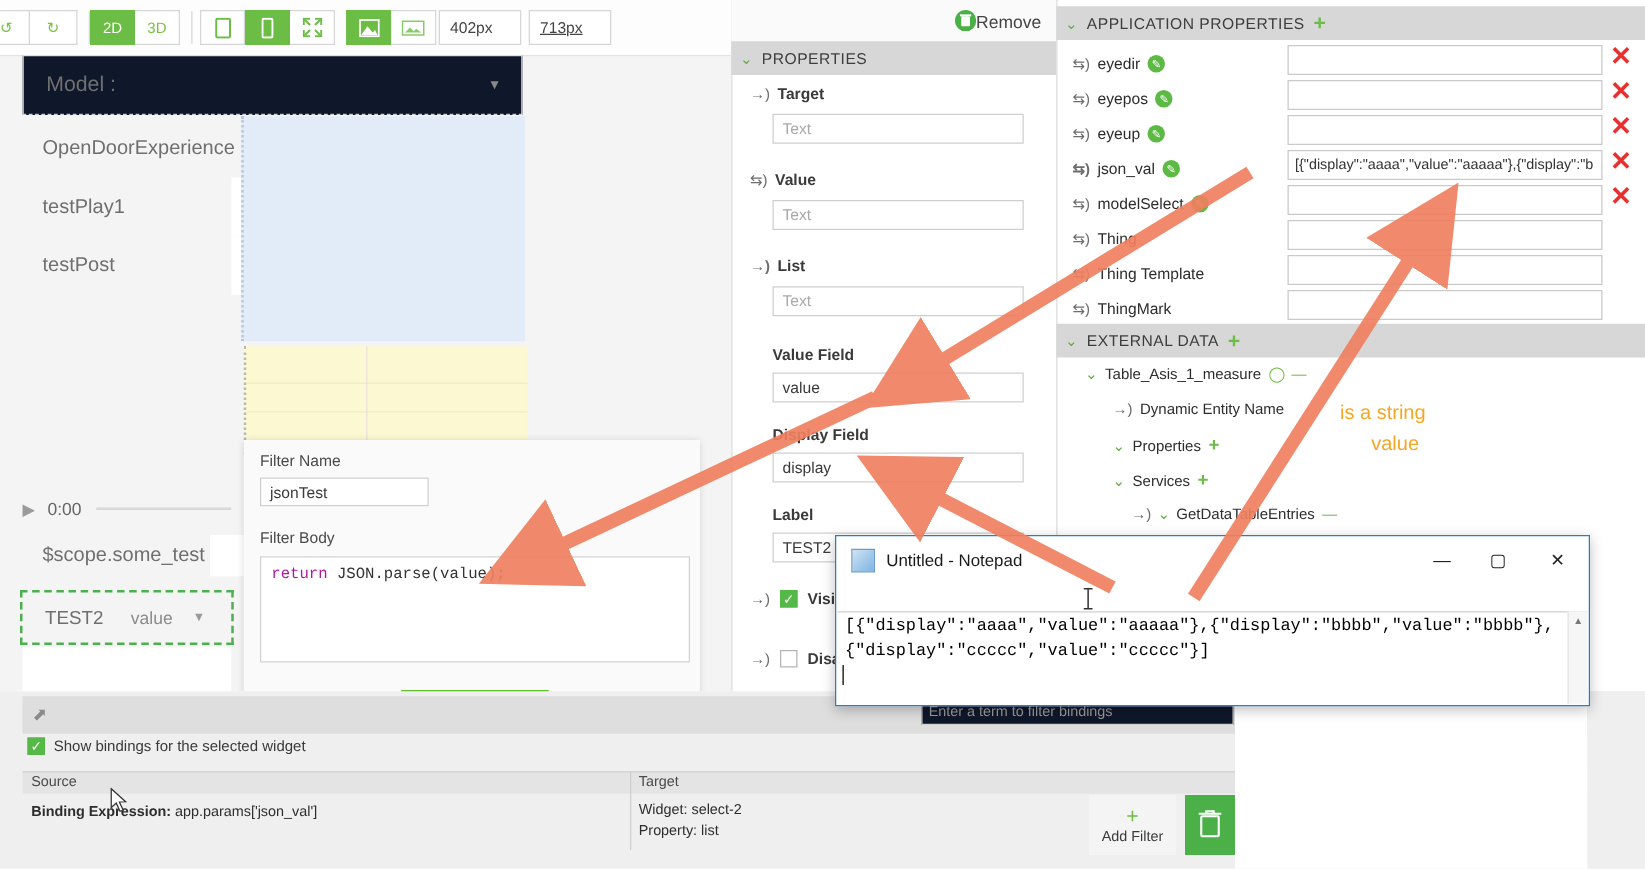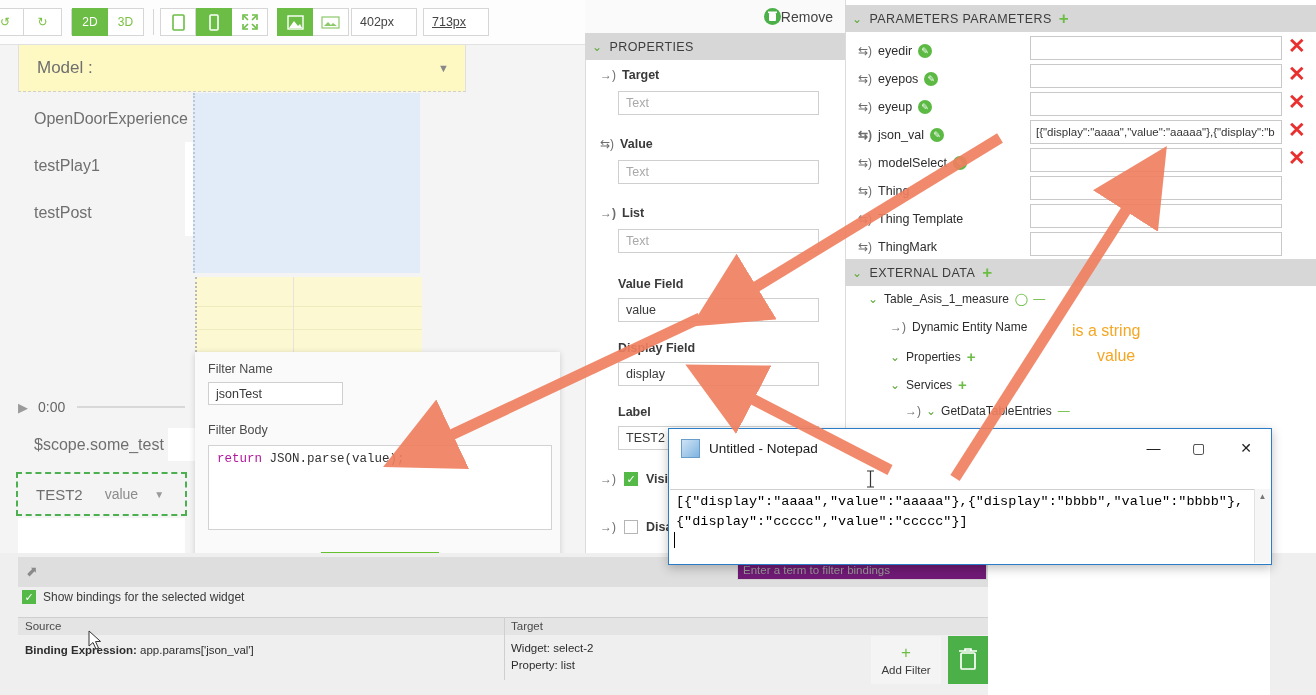--- a/index.html
+++ b/index.html
@@ -27,21 +27,21 @@
   .tb-sep{width:1px;background:#d6d6d6;margin:0 7px;}
   .sizebox{
     border:1px solid #d6d6d6;background:#fff;height:28px;width:66px;
     display:flex;align-items:center;padding-left:8px;box-sizing:border-box;
     color:#444;font-size:12.5px;
   }
   .sizex{display:flex;align-items:center;padding:0 7px;color:#777;font-size:12px;}
 
   
   #model-select{
-    left:18px;top:44px;width:448px;height:48px;background:#fef9c3;
+    left:18px;top:44px;width:400px;height:48px;background:#0f172a;
     border:1px solid #e0e0e0;border-bottom:1px dashed #cfcfcf;
     display:flex;align-items:center;box-sizing:border-box;
   }
   #model-select .lbl{flex:1;padding-left:18px;font-size:17px;color:#6f6f6f;}
   #model-select .caret{padding-right:16px;color:#888;font-size:11px;}
 
   .list-item{
     left:18px;width:167px;height:47px;background:#f4f4f4;
     display:flex;align-items:center;padding-left:16px;box-sizing:border-box;
     font-size:16px;color:#6f6f6f;
@@ -163,21 +163,21 @@
   #np-scroll{position:absolute;right:1px;top:60px;width:15px;bottom:1px;background:#f6f6f6;border-left:1px solid #e2e2e2;}
   #np-scroll .arw{text-align:center;font-size:8px;color:#777;padding-top:3px;}
   #np-caret{position:absolute;left:674px;top:532px;width:1px;height:16px;background:#000;}
 
   
   #bottom{left:0;top:553px;width:1316px;height:142px;background:#efefef;}
   #bt-toolbar{left:18px;top:557px;width:1270px;height:30px;background:#dedede;}
   #expand-ico{left:26px;top:563px;font-size:14px;color:#8a8a8a;}
   #show-bindings{left:22px;top:590px;display:flex;align-items:center;font-size:12px;color:#3a3a3a;}
   #filter-input{
-    left:737px;top:560px;width:250px;height:20px;background:#701a75;border:1px solid #d0d0d0;
+    left:737px;top:560px;width:250px;height:20px;background:#0f172a;border:1px solid #d0d0d0;
     box-sizing:border-box;display:flex;align-items:center;padding-left:5px;font-size:11.5px;color:#9a9a9a;
   }
   #tbl-head{left:18px;top:617px;width:1270px;height:18px;background:#e4e4e4;border-top:1px solid #cfcfcf;}
   .th{position:absolute;top:620px;font-size:11.5px;color:#4a4a4a;}
   #tbl-body{left:18px;top:635px;width:1270px;height:45px;background:#efefef;}
   #vsep{left:504px;top:617px;width:1px;height:63px;background:#cfcfcf;}
   #src-cell{left:25px;top:644px;font-size:11.5px;color:#2d2d2d;}
   #src-cell b{font-weight:bold;}
   #tgt-cell{left:511px;top:640px;font-size:11.5px;color:#2d2d2d;line-height:1.5;}
   #addfilter{
@@ -348,21 +348,21 @@
 </div>
 <div class="abs" style="left:600px;top:520px;display:flex;align-items:center;gap:8px;">
   <span class="bind-ico">→)</span>
   <span class="cbox"></span>
   <span class="prop-lbl">Disabled</span>
 </div>
 
 <div class="abs" id="right-panel"></div>
 <div class="abs sec-header" style="left:845px;top:5px;width:471px;">
   <span class="chev">⌄</span>
-  <span>PARAMETERS PARAMETERS</span>
+  <span>APPLICATION PROPERTIES</span>
   <span class="plus">+</span>
 </div>
 
 <div class="abs param-row" style="left:858px;top:37px;">
   <span class="bind-ico">⇆)</span>
   <span class="param-name" style="margin-left:6px;">eyedir</span>
   <span class="pencil">✎</span>
 </div>
 <div class="param-input" style="top:36px;"></div>
 <div class="xdel" style="top:35px;">✕</div>

